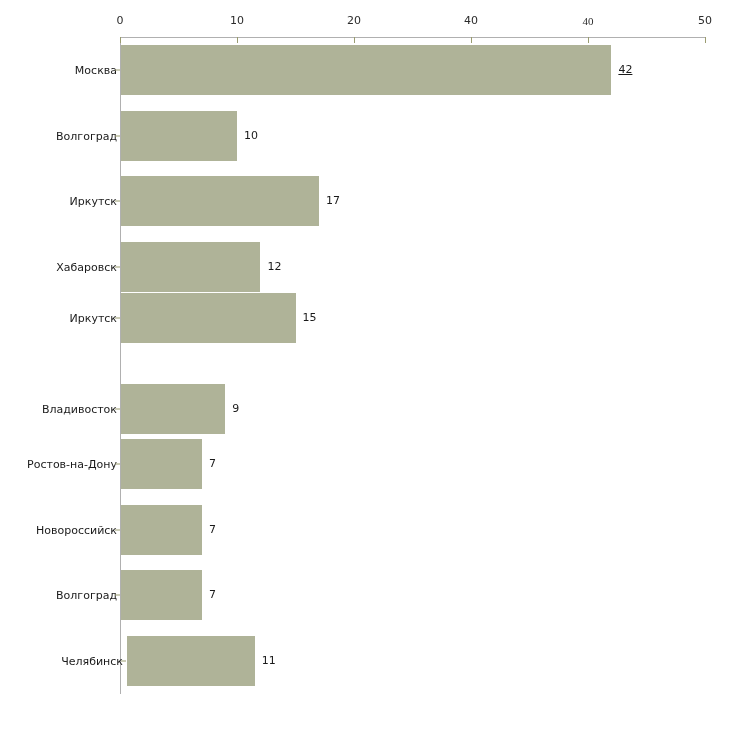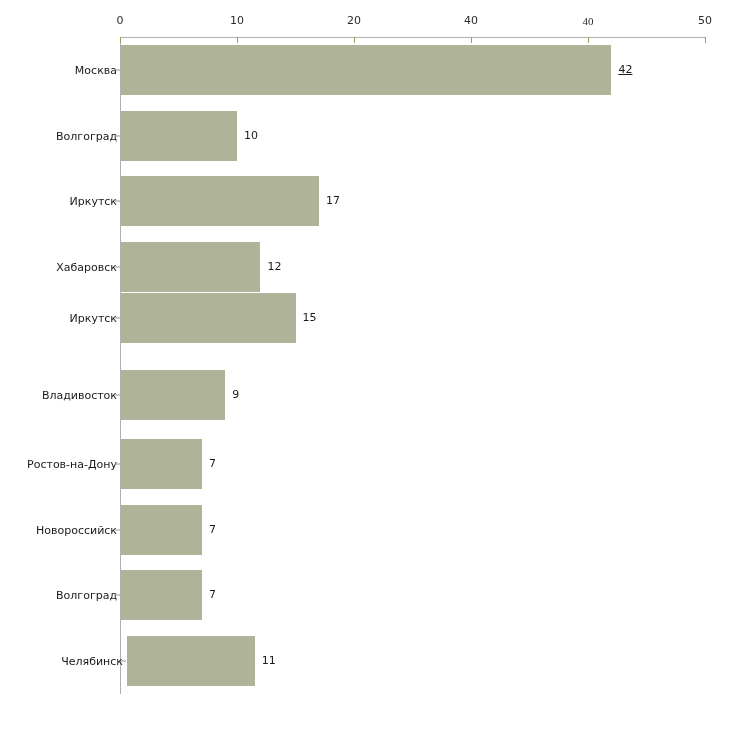--- a/index.html
+++ b/index.html
@@ -152,21 +152,21 @@
           <div class="cat-tick"></div>
           <div class="bar" title="Хабаровск: 12" style="width: 139.4px; height: 50px; top: 7.85px; background: rgb(175, 179, 152);"></div>
           <div class="bar-value" style="left: 267.4px;">12</div>
         </div>
         <div class="bar-row" style="top: 285px; height: 65.7px;">
           <div class="cat-label">Иркутск</div>
           <div class="cat-tick"></div>
           <div class="bar" title="Иркутск: 15" style="width: 174.5px; height: 50px; top: 7.85px; background: rgb(175, 179, 152);"></div>
           <div class="bar-value" style="left: 302.5px;">15</div>
         </div>
-        <div class="bar-row" style="top: 362px; height: 65.7px;">
+        <div class="bar-row" style="top: 376px; height: 65.7px;">
           <div class="cat-label">Владивосток</div>
           <div class="cat-tick"></div>
           <div class="bar" title="Владивосток: 9" style="width: 104.3px; height: 50px; top: 7.85px; background: rgb(175, 179, 152);"></div>
           <div class="bar-value" style="left: 232.3px;">9</div>
         </div>
         <div class="bar-row" style="top: 431.2px; height: 65.7px;">
           <div class="cat-label">Ростов-на-Дону</div>
           <div class="cat-tick"></div>
           <div class="bar" title="Ростов-на-Дону: 7" style="width: 80.9px; height: 50px; top: 7.85px; background: rgb(175, 179, 152);"></div>
           <div class="bar-value" style="left: 208.9px;">7</div>

